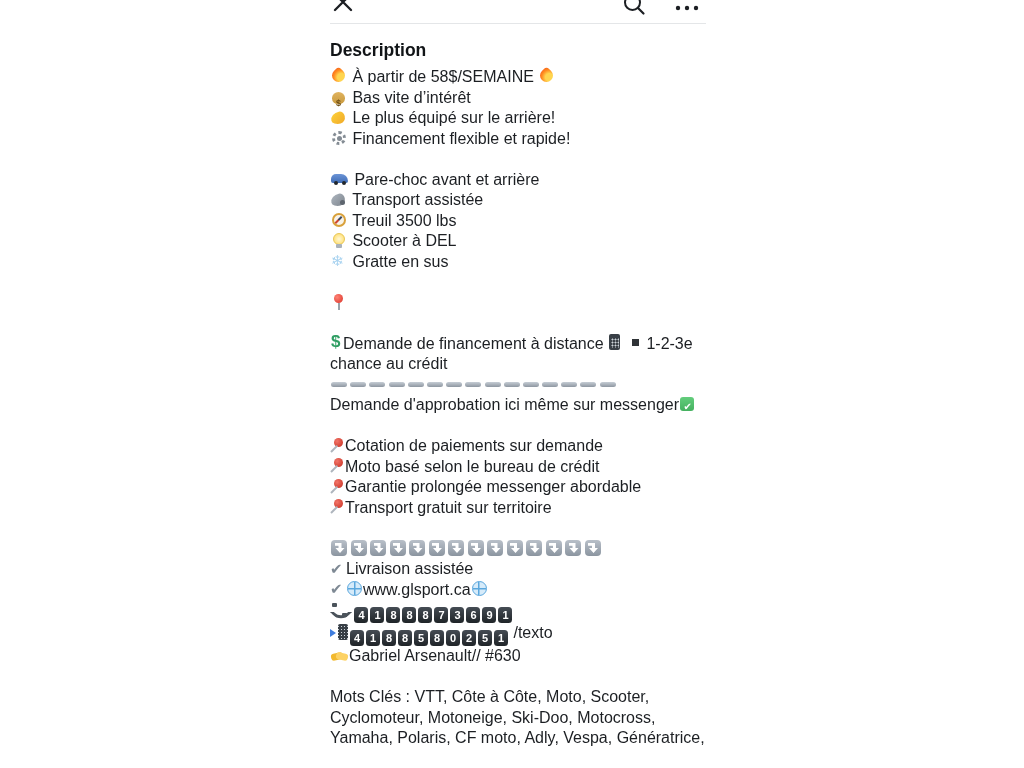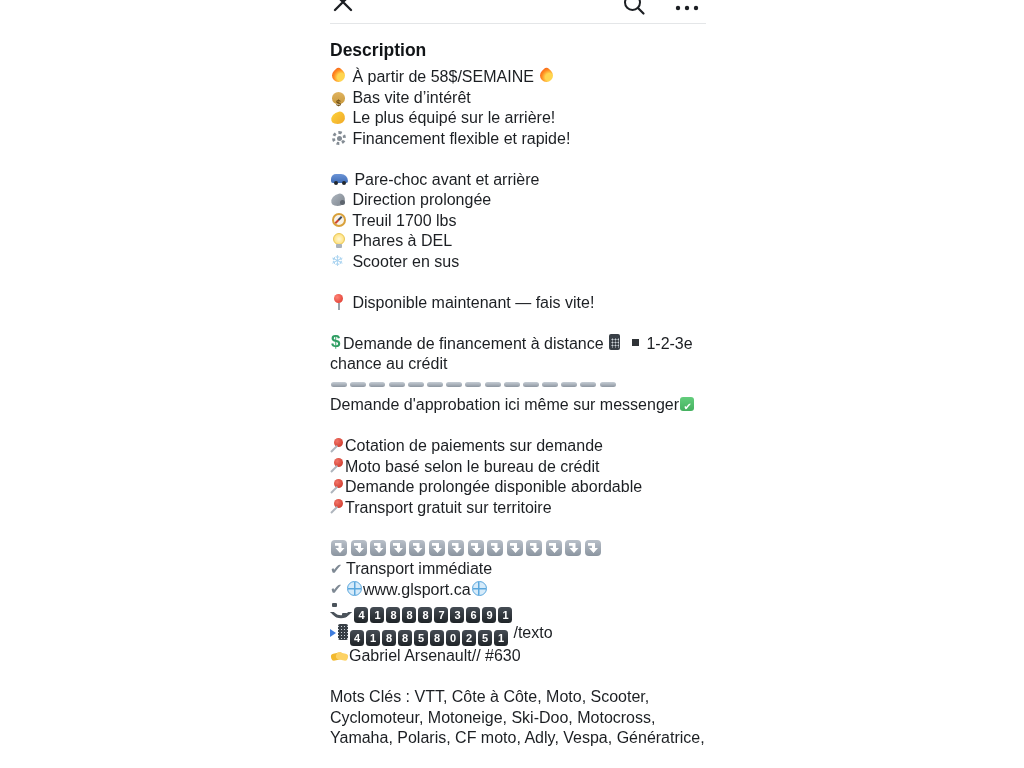--- a/index.html
+++ b/index.html
@@ -174,38 +174,38 @@
 
   <h2 class="sec-title">Description</h2>
 
   <div class="desc" id="desc">
       <div class="ln"><span class="emj emj-fire"></span><span> À partir de 58$/SEMAINE </span><span class="emj emj-fire"></span></div>
       <div class="ln"><span class="emj emj-money-bag"></span><span> Bas vite d’intérêt</span></div>
       <div class="ln"><span class="emj emj-flexed-biceps"></span><span> Le plus équipé sur le arrière!</span></div>
       <div class="ln"><span class="emj emj-gear"></span><span> Financement flexible et rapide!</span></div>
       <div class="ln"></div>
       <div class="ln"><span class="emj emj-suv"></span><span> Pare-choc avant et arrière</span></div>
-      <div class="ln"><span class="emj emj-mechanical-arm"></span><span> Direction prolongée</span></div>
-      <div class="ln"><span class="emj emj-compass"></span><span> Treuil 1700 lbs</span></div>
-      <div class="ln"><span class="emj emj-light-bulb"></span><span> Phares à DEL</span></div>
-      <div class="ln"><span class="emj emj-snowflake"></span><span> Scooter en sus</span></div>
-      <div class="ln"></div>
-      <div class="ln"><span class="emj emj-round-pushpin"></span><span> Disponible maintenant — fais vite!</span></div>
+      <div class="ln"><span class="emj emj-mechanical-arm"></span><span> Transport assistée</span></div>
+      <div class="ln"><span class="emj emj-compass"></span><span> Treuil 3500 lbs</span></div>
+      <div class="ln"><span class="emj emj-light-bulb"></span><span> Scooter à DEL</span></div>
+      <div class="ln"><span class="emj emj-snowflake"></span><span> Gratte en sus</span></div>
+      <div class="ln"></div>
+      <div class="ln"><span class="emj emj-round-pushpin"></span></div>
       <div class="ln"></div>
       <div class="ln"><span class="emj emj-dollar-sign"></span><span>Demande de financement à distance </span><span class="emj emj-calculator"></span><span>  </span><span class="emj emj-small-square"></span><span> 1-2-3e chance au crédit</span></div>
       <div class="ln"><span class="emj emj-heavy-minus"></span><span class="emj emj-heavy-minus"></span><span class="emj emj-heavy-minus"></span><span class="emj emj-heavy-minus"></span><span class="emj emj-heavy-minus"></span><span class="emj emj-heavy-minus"></span><span class="emj emj-heavy-minus"></span><span class="emj emj-heavy-minus"></span><span class="emj emj-heavy-minus"></span><span class="emj emj-heavy-minus"></span><span class="emj emj-heavy-minus"></span><span class="emj emj-heavy-minus"></span><span class="emj emj-heavy-minus"></span><span class="emj emj-heavy-minus"></span><span class="emj emj-heavy-minus"></span></div>
       <div class="ln"><span>Demande d'approbation ici même sur messenger</span><span class="emj emj-check-green"></span></div>
       <div class="ln"></div>
       <div class="ln"><span class="emj emj-pushpin"></span><span>Cotation de paiements sur demande</span></div>
       <div class="ln"><span class="emj emj-pushpin"></span><span>Moto basé selon le bureau de crédit</span></div>
-      <div class="ln"><span class="emj emj-pushpin"></span><span>Demande prolongée disponible abordable</span></div>
+      <div class="ln"><span class="emj emj-pushpin"></span><span>Garantie prolongée messenger abordable</span></div>
       <div class="ln"><span class="emj emj-pushpin"></span><span>Transport gratuit sur territoire</span></div>
       <div class="ln"></div>
       <div class="ln"><span class="emj emj-arrow-down"></span><span class="emj emj-arrow-down"></span><span class="emj emj-arrow-down"></span><span class="emj emj-arrow-down"></span><span class="emj emj-arrow-down"></span><span class="emj emj-arrow-down"></span><span class="emj emj-arrow-down"></span><span class="emj emj-arrow-down"></span><span class="emj emj-arrow-down"></span><span class="emj emj-arrow-down"></span><span class="emj emj-arrow-down"></span><span class="emj emj-arrow-down"></span><span class="emj emj-arrow-down"></span><span class="emj emj-arrow-down"></span></div>
-      <div class="ln"><span class="emj emj-check-gray"></span><span>Transport immédiate</span></div>
+      <div class="ln"><span class="emj emj-check-gray"></span><span>Livraison assistée</span></div>
       <div class="ln"><span class="emj emj-check-gray"></span><span class="emj emj-globe"></span><span>www.glsport.ca</span><span class="emj emj-globe"></span></div>
       <div class="ln"><span class="emj emj-phone-receiver"></span><span> </span><span class="kc">4</span><span class="kc">1</span><span class="kc">8</span><span class="kc">8</span><span class="kc">8</span><span class="kc">7</span><span class="kc">3</span><span class="kc">6</span><span class="kc">9</span><span class="kc">1</span></div>
       <div class="ln"><span class="emj emj-mobile-arrow"></span><span class="kc">4</span><span class="kc">1</span><span class="kc">8</span><span class="kc">8</span><span class="kc">5</span><span class="kc">8</span><span class="kc">0</span><span class="kc">2</span><span class="kc">5</span><span class="kc">1</span><span> /texto</span></div>
       <div class="ln"><span class="emj emj-handshake"></span><span>Gabriel Arsenault// #630</span></div>
       <div class="ln"></div>
       <div class="ln"><span>Mots Clés : VTT, Côte à Côte, Moto, Scooter, Cyclomoteur, Motoneige, Ski-Doo, Motocross, Yamaha, Polaris, CF moto, Adly, Vespa, Génératrice,</span></div>
     </div>
 
 </div>
 

